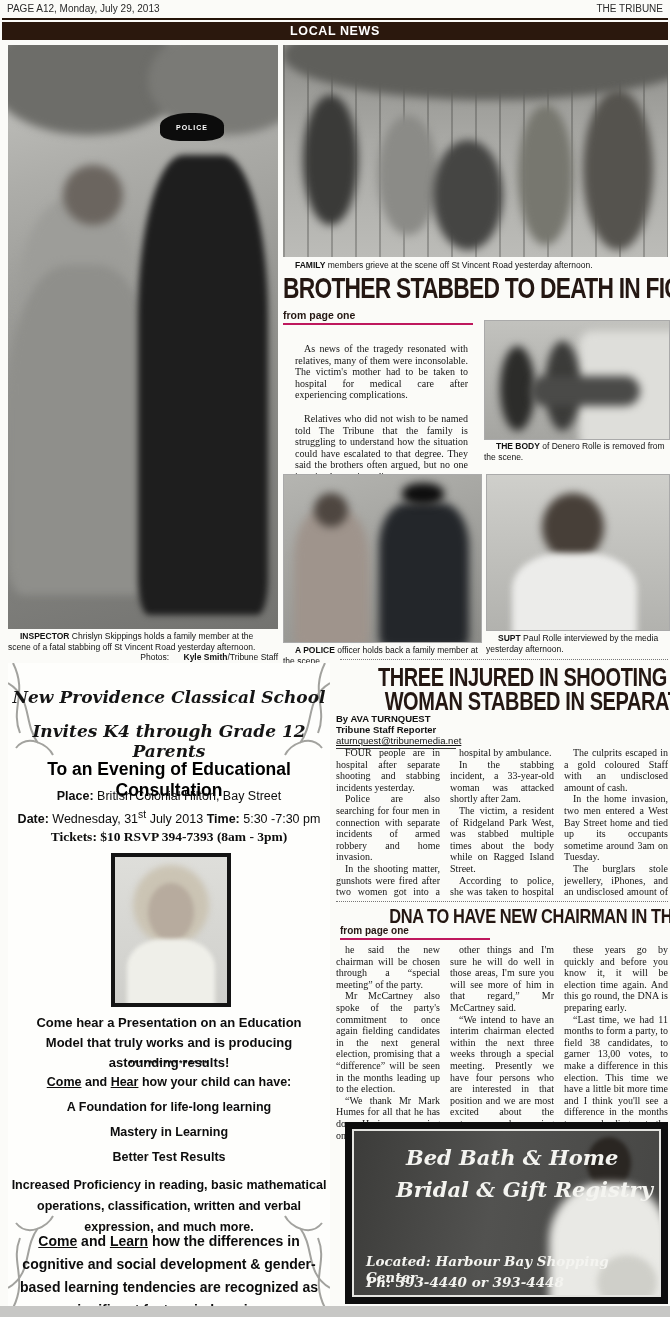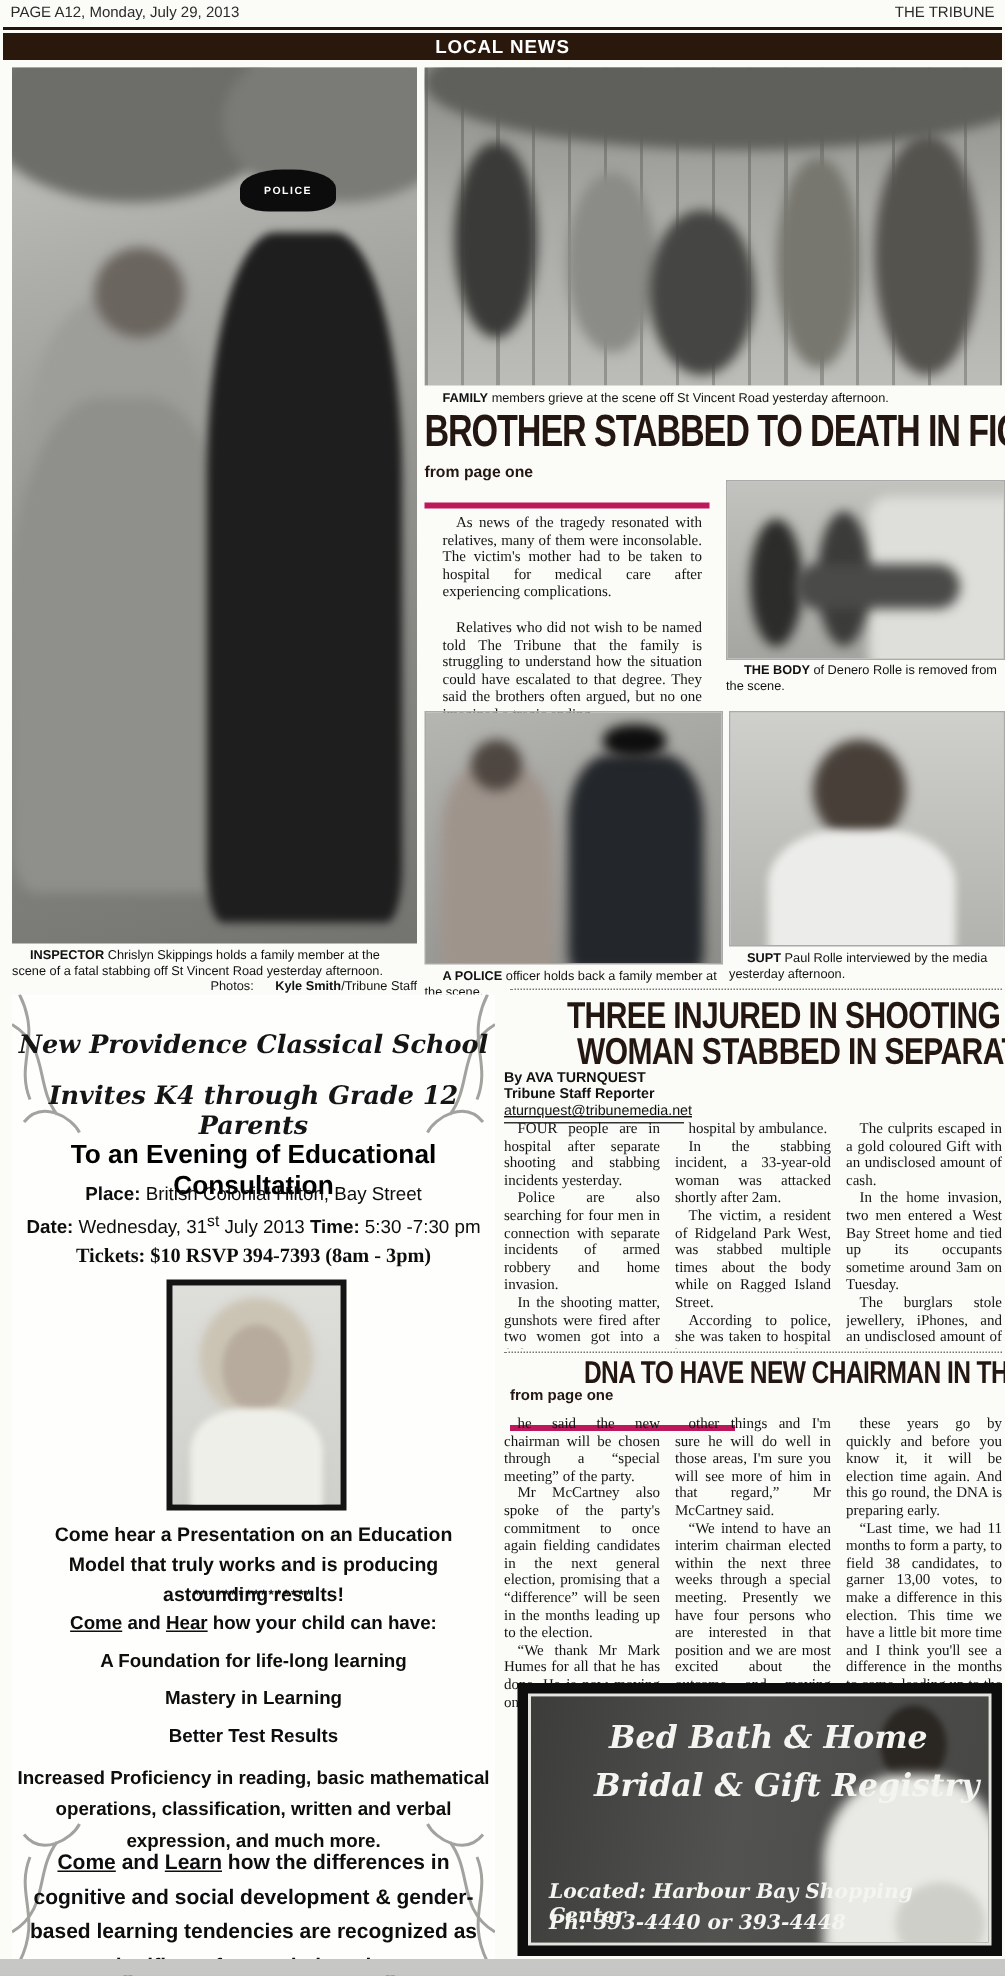--- a/index.html
+++ b/index.html
@@ -35,21 +35,21 @@
   .police-cap{position:absolute;background:#0c0c0c;border-radius:45% 45% 30% 30%;color:#fff;
               font-family:"Liberation Sans",sans-serif;font-weight:bold;text-align:center;}
 
   
   .headline{font-family:"Liberation Sans",sans-serif;font-weight:bold;color:#241712;white-space:nowrap;}
   .hl-inner{display:inline-block;transform-origin:0 50%;}
   .hl-center .hl-inner{transform-origin:50% 50%;}
   #headline1{top:271px;left:283px;width:385px;height:36px;font-size:30px;}
   #headline1 .hl-inner{transform:scaleX(.76);letter-spacing:-1px;}
   .frompage{font-family:"Liberation Sans",sans-serif;font-weight:bold;font-size:10.5px;color:#241712;
-            border-bottom:4px solid #be185d;padding-bottom:14px;}
+            border-bottom:2px solid #be185d;padding-bottom:2px;}
   #fp1{top:309px;left:283px;width:190px;}
   .bodytext{font-size:10px;line-height:11.6px;text-align:justify;color:#141414;}
   .bodytext p{margin:12px;text-indent:9px;}
   #art1-text{top:331px;left:283px;width:197px;height:138px;}
 
   
   .divider{border-top:1px dotted #777;height:0;}
   #div2{top:659px;left:340px;width:328px;}
   #headline2a{top:663px;left:336px;width:332px;height:25px;font-size:25px;text-align:center;}
   #headline2b{top:687px;left:336px;width:332px;height:25px;font-size:25px;text-align:center;}
@@ -203,21 +203,21 @@
       <p>Police are also searching for four men in connection with separate incidents of armed robbery and home invasion.</p>
       <p>In the shooting matter, gunshots were fired after two women got into a fight at an East Street south night club sometime around 2am. Two men and a 26-year-old woman received gunshot injuries as a result, and were taken to</p>
     </div>
   <div class="abs col a2c2">
       <p>hospital by ambulance.</p>
       <p>In the stabbing incident, a 33-year-old woman was attacked shortly after 2am.</p>
       <p>The victim, a resident of Ridgeland Park West, was stabbed multiple times about the body while on Ragged Island Street.</p>
       <p>According to police, she was taken to hospital by a private car and is in serious condition.</p>
     </div>
   <div class="abs col a2c3">
-      <p>The culprits escaped in a gold coloured Gift with an undisclosed amount of cash.</p>
+      <p>The culprits escaped in a gold coloured Staff with an undisclosed amount of cash.</p>
       <p>In the home invasion, two men entered a West Bay Street home and tied up its occupants sometime around 3am on Tuesday.</p>
       <p>The burglars stole jewellery, iPhones, and an undisclosed amount of cash.</p>
     </div>
 
   <div class="abs divider" id="div3"></div>
   <div class="abs headline hl-center" id="headline3"><span class="hl-inner">DNA TO HAVE NEW CHAIRMAN IN THREE WEEKS</span></div>
   <div class="abs frompage" id="fp3">from page one</div>
   <div class="abs col a3c1">
       <p>he said the new chairman will be chosen through a “special meeting” of the party.</p>
       <p>Mr McCartney also spoke of the party's commitment to once again fielding candidates in the next general election, promising that a “difference” will be seen in the months leading up to the election.</p>

